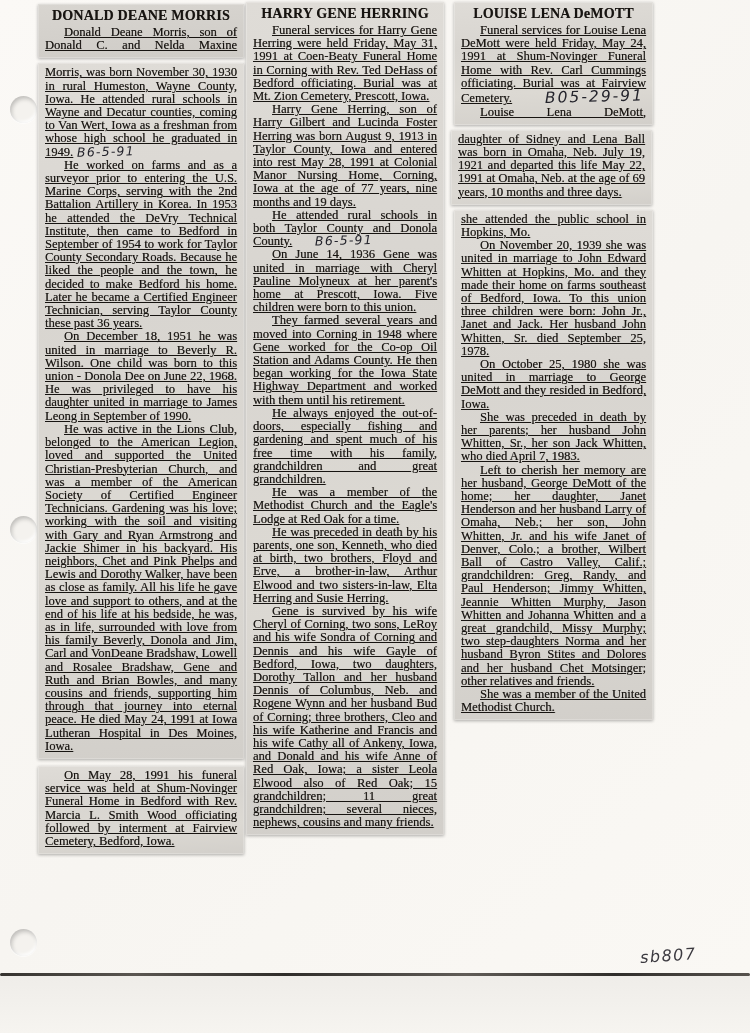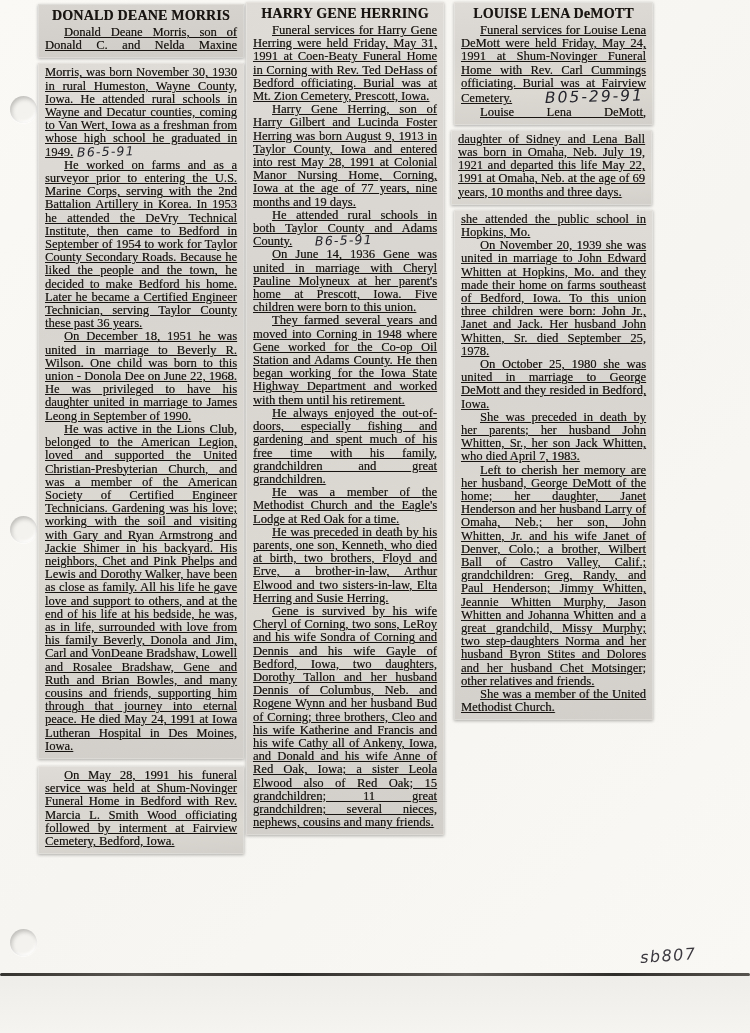--- a/index.html
+++ b/index.html
@@ -87,21 +87,21 @@
   <div class="clip" style="margin-top:2px">
     <p class="p">On May 28, 1991 his funeral service was held at Shum-Novinger Funeral Home in Bedford with Rev. Marcia L. Smith Wood officiating followed by interment at Fairview Cemetery, Bedford, Iowa.</p>
   </div>
 </div>
 
 <div class="col" id="col-herring">
   <div class="clip">
     <h2 class="head">HARRY GENE HERRING</h2>
     <p class="p">Funeral services for Harry Gene Herring were held Friday, May 31, 1991 at Coen-Beaty Funeral Home in Corning with Rev. Ted DeHass of Bedford officiating. Burial was at Mt. Zion Cemetery, Prescott, Iowa.</p>
     <p class="p">Harry Gene Herring, son of Harry Gilbert and Lucinda Foster Herring was born August 9, 1913 in Taylor County, Iowa and entered into rest May 28, 1991 at Colonial Manor Nursing Home, Corning, Iowa at the age of 77 years, nine months and 19 days.</p>
-    <p class="p"><span>He attended rural schools in both Taylor County and Adams County.</span><span class="hand">B6-5-91</span></p>
+    <p class="p"><span>He attended rural schools in both Taylor County and Donola County.</span><span class="hand">B6-5-91</span></p>
     <p class="p">On June 14, 1936 Gene was united in marriage with Cheryl Pauline Molyneux at her parent's home at Prescott, Iowa. Five children were born to this union.</p>
     <p class="p">They farmed several years and moved into Corning in 1948 where Gene worked for the Co-op Oil Station and Adams County. He then began working for the Iowa State Highway Department and worked with them until his retirement.</p>
     <p class="p">He always enjoyed the out-of-doors, especially fishing and gardening and spent much of his free time with his family, grandchildren and great grandchildren.</p>
     <p class="p">He was a member of the Methodist Church and the Eagle's Lodge at Red Oak for a time.</p>
     <p class="p">He was preceded in death by his parents, one son, Kenneth, who died at birth, two brothers, Floyd and Erve, a brother-in-law, Arthur Elwood and two sisters-in-law, Elta Herring and Susie Herring.</p>
     <p class="p">Gene is survived by his wife Cheryl of Corning, two sons, LeRoy and his wife Sondra of Corning and Dennis and his wife Gayle of Bedford, Iowa, two daughters, Dorothy Tallon and her husband Dennis of Columbus, Neb. and Rogene Wynn and her husband Bud of Corning; three brothers, Cleo and his wife Katherine and Francis and his wife Cathy all of Ankeny, Iowa, and Donald and his wife Anne of Red Oak, Iowa; a sister Leola Elwood also of Red Oak; 15 grandchildren; 11 great grandchildren; several nieces, nephews, cousins and many friends.</p>
   </div>
 </div>
 
 <div class="col" id="col-demott">

